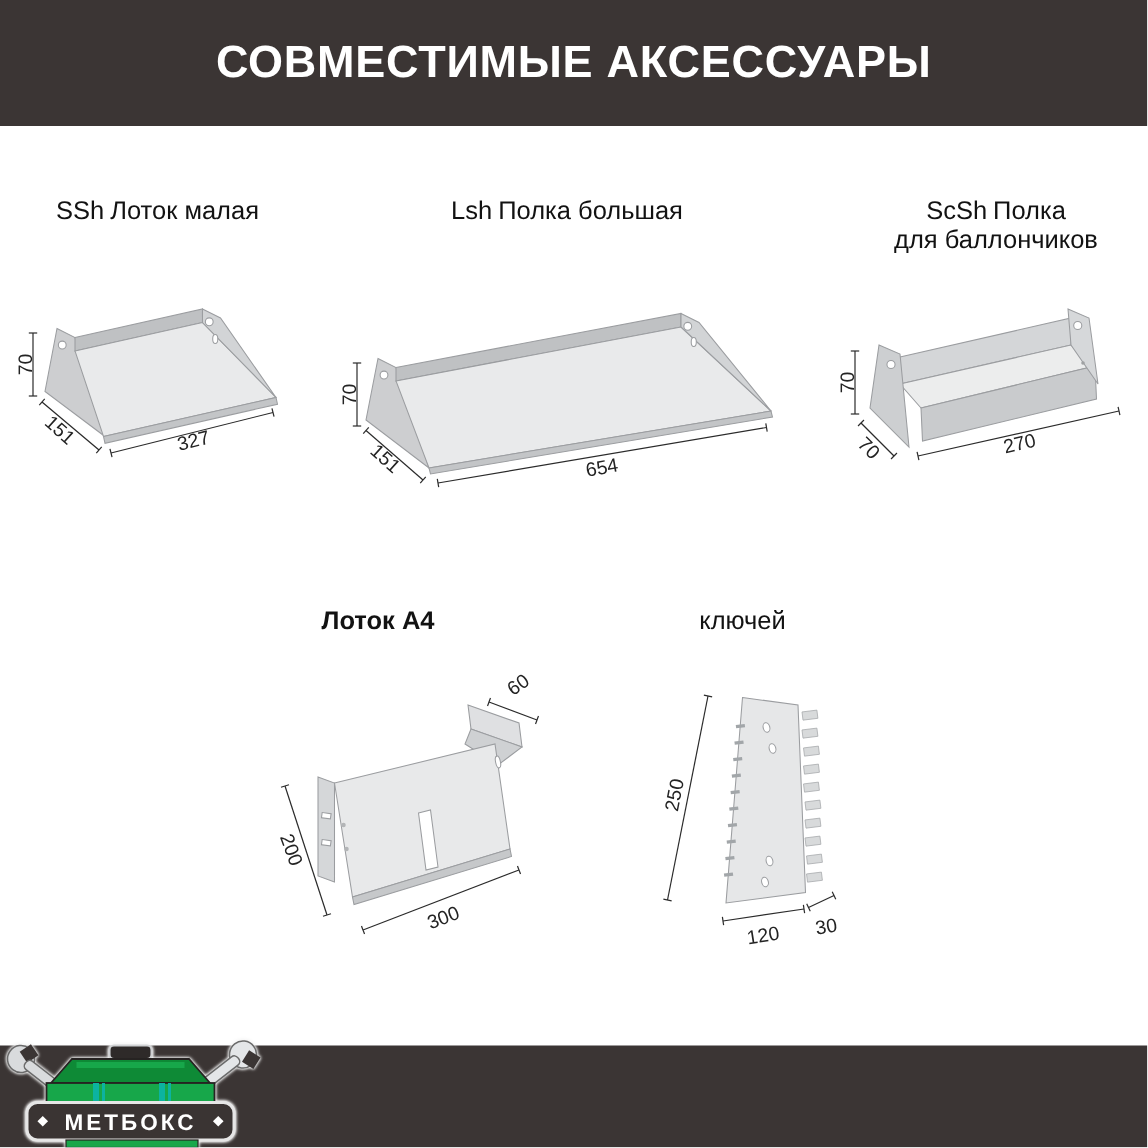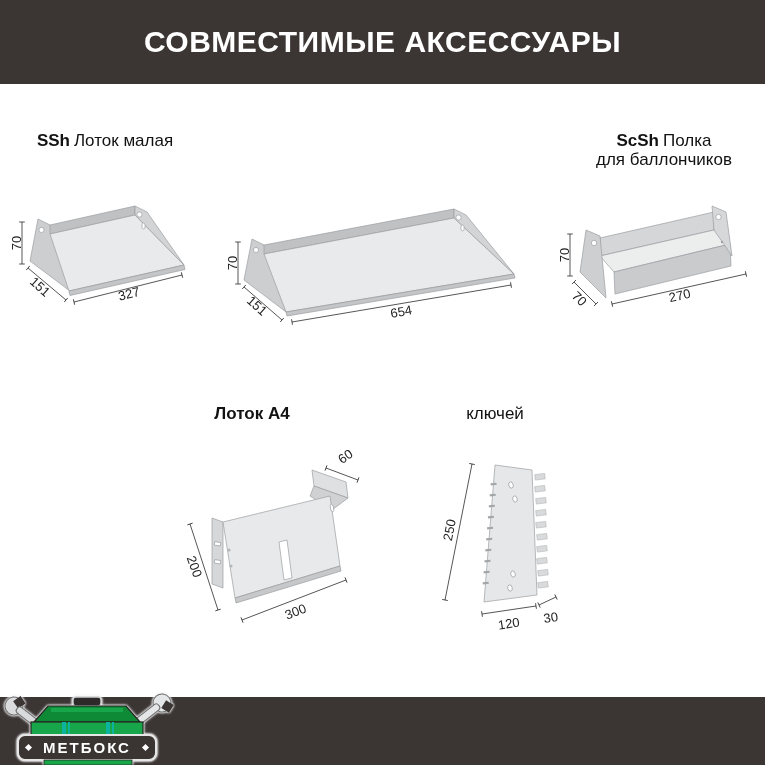--- a/index.html
+++ b/index.html
@@ -6,40 +6,43 @@
   #page{position:relative;width:765px;height:765px;background:#ffffff;overflow:hidden;
         font-family:"Liberation Sans",sans-serif;color:#111;}
   
   .bar{position:absolute;left:0;width:765px;background:#3b3534;}
   #header-bar{top:0;height:84px;display:flex;align-items:center;justify-content:center;}
   #header-bar h1{margin:0;color:#fff;font-size:30px;font-weight:bold;letter-spacing:.5px;}
   #footer-bar{top:697px;height:68px;}
   
   .ptitle{position:absolute;text-align:center;font-size:17px;line-height:19px;color:#121212;}
   .ptitle b{font-weight:bold;}
-  .ptitle .code{font-weight:bold;margin-right:4px;}
+  .ptitle .code{font-weight:normal;margin-right:4px;}
   
   svg{position:absolute;overflow:visible;}
   .dimtxt{font-family:"Liberation Sans",sans-serif;font-size:13px;fill:#232323;}
   .dline{stroke:#2b2b2b;stroke-width:.8;fill:none;}
   .part{stroke:#9b9da0;stroke-width:.7;}
   .hole{fill:#fff;stroke:#9b9da0;stroke-width:.7;}
   #metbox-logo{filter:drop-shadow(0 0 1.2px #ffffff) drop-shadow(0 0 1px #e8e8e8);}
 </style>
 </head>
 <body>
 
 <div id="page">
 
   <div id="header-bar" class="bar">
     <h1>СОВМЕСТИМЫЕ АКСЕССУАРЫ</h1>
   </div>
 
   <div class="ptitle" style="left:10px;top:131px;width:190px;">
     <span class="code">SSh</span><span>Лоток малая</span>
+  </div>
+  <div class="ptitle" style="left:278px;top:131px;width:200px;">
+    <span class="code">Lsh</span><span>Полка большая</span>
   </div>
   <div class="ptitle" style="left:564px;top:131px;width:200px;">
     <div><span class="code">ScSh</span><span>Полка</span></div>
     <div>для баллончиков</div>
   </div>
   <div class="ptitle" style="left:152px;top:404px;width:200px;">
     <b>Лоток А4</b>
   </div>
   <div class="ptitle" style="left:395px;top:404px;width:200px;">
     <div>ключей</div>

